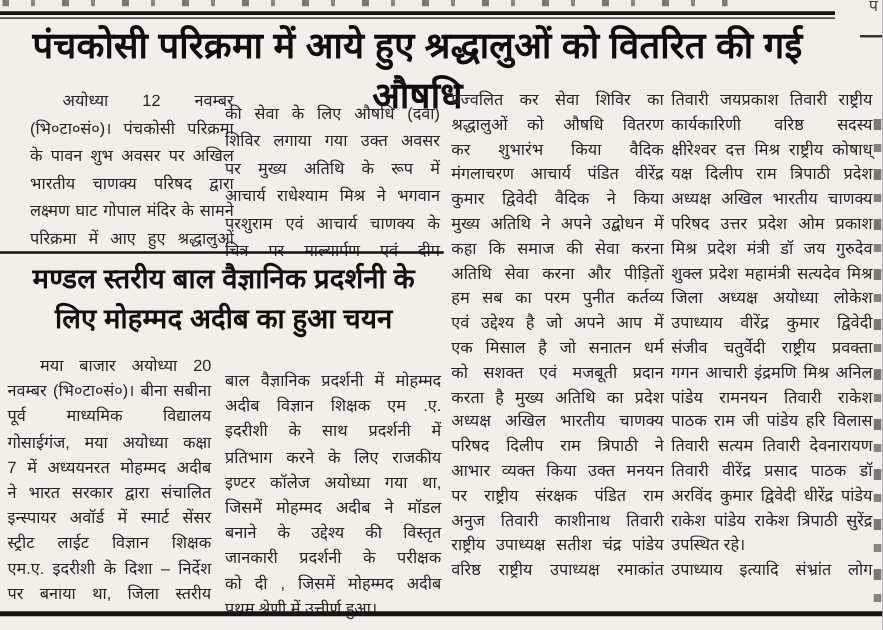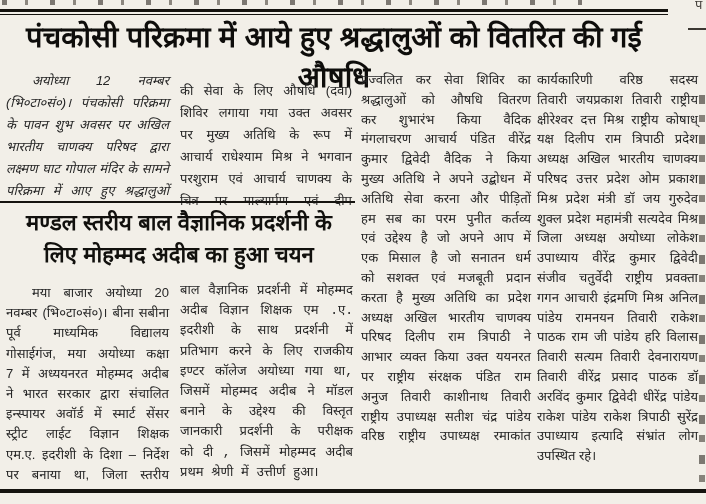--- a/index.html
+++ b/index.html
@@ -34,26 +34,26 @@
   .headline{
     position:absolute;left:0;top:17px;width:668px;
     text-align:center;
     font-size:29px;font-weight:bold;
     color:#0e0d0b;
     letter-spacing:.2px;
     line-height:40px;
   }
   
   .col{position:absolute;font-size:13px;}
-  .a1c1{left:6px;  top:70px;width:163px;line-height:22px;font-style:italic;}
+  .a1c1{left:24px;  top:70px;width:163px;line-height:22px;}
   .a1c2{left:180px;top:70px;width:172px;line-height:22px;margin-top:10px;}
   .a1c3{left:361px;top:70px;width:170px;line-height:19.8px;}
   .a1c4{left:537px;top:70px;width:161px;line-height:19.8px;}
   .a2c1{left:6px;  top:283px;width:163px;line-height:20.2px;}
-  .a2c2{left:180px;top:281px;width:173px;line-height:20.2px;font-family:Liberation Mono, monospace;}
+  .a2c2{left:180px;top:295px;width:173px;line-height:20.2px;}
   .lines-justify .tl{text-align:justify;text-align-last:justify;}
   .lines-justify .tl.tl-end{text-align-last:left;}
   .indent-first .tl:first-child{text-indent:26px;}
   
   .mid-rule{position:absolute;left:0;top:201px;width:355px;height:2px;background:#15130f;}
   
   .subhead{
     position:absolute;left:4px;top:207px;width:350px;
     font-size:22px;font-weight:bold;color:#11100d;
     line-height:32px;letter-spacing:.1px;
@@ -104,56 +104,57 @@
       <div class="tl">चित्र पर माल्यार्पण एवं दीप</div>
     </div>
 
   <div class="col a1c3 lines-justify">
       <div class="tl">प्रज्वलित कर सेवा शिविर का</div>
       <div class="tl">श्रद्धालुओं को औषधि वितरण</div>
       <div class="tl">कर शुभारंभ किया वैदिक</div>
       <div class="tl">मंगलाचरण आचार्य पंडित वीरेंद्र</div>
       <div class="tl">कुमार द्विवेदी वैदिक ने किया</div>
       <div class="tl">मुख्य अतिथि ने अपने उद्बोधन में</div>
+      <div class="tl">कहा कि समाज की सेवा करना</div>
       <div class="tl">अतिथि सेवा करना और पीड़ितों</div>
       <div class="tl">हम सब का परम पुनीत कर्तव्य</div>
       <div class="tl">एवं उद्देश्य है जो अपने आप में</div>
       <div class="tl">एक मिसाल है जो सनातन धर्म</div>
       <div class="tl">को सशक्त एवं मजबूती प्रदान</div>
       <div class="tl">करता है मुख्य अतिथि का प्रदेश</div>
       <div class="tl">अध्यक्ष अखिल भारतीय चाणक्य</div>
       <div class="tl">परिषद दिलीप राम त्रिपाठी ने</div>
-      <div class="tl">आभार व्यक्त किया उक्त ययनरत</div>
+      <div class="tl">आभार व्यक्त किया उक्त मनयन</div>
       <div class="tl">पर राष्ट्रीय संरक्षक पंडित राम</div>
       <div class="tl">अनुज तिवारी काशीनाथ तिवारी</div>
       <div class="tl">राष्ट्रीय उपाध्यक्ष सतीश चंद्र पांडेय</div>
       <div class="tl">वरिष्ठ राष्ट्रीय उपाध्यक्ष रमाकांत</div>
     </div>
 
   <div class="col a1c4 lines-justify">
+      <div class="tl">तिवारी जयप्रकाश तिवारी राष्ट्रीय</div>
       <div class="tl">कार्यकारिणी वरिष्ठ सदस्य</div>
-      <div class="tl">तिवारी जयप्रकाश तिवारी राष्ट्रीय</div>
       <div class="tl">क्षीरेश्वर दत्त मिश्र राष्ट्रीय कोषाध्</div>
       <div class="tl">यक्ष दिलीप राम त्रिपाठी प्रदेश</div>
       <div class="tl">अध्यक्ष अखिल भारतीय चाणक्य</div>
       <div class="tl">परिषद उत्तर प्रदेश ओम प्रकाश</div>
       <div class="tl">मिश्र प्रदेश मंत्री डॉ जय गुरुदेव</div>
       <div class="tl">शुक्ल प्रदेश महामंत्री सत्यदेव मिश्र</div>
       <div class="tl">जिला अध्यक्ष अयोध्या लोकेश</div>
       <div class="tl">उपाध्याय वीरेंद्र कुमार द्विवेदी</div>
       <div class="tl">संजीव चतुर्वेदी राष्ट्रीय प्रवक्ता</div>
       <div class="tl">गगन आचारी इंद्रमणि मिश्र अनिल</div>
       <div class="tl">पांडेय रामनयन तिवारी राकेश</div>
       <div class="tl">पाठक राम जी पांडेय हरि विलास</div>
       <div class="tl">तिवारी सत्यम तिवारी देवनारायण</div>
       <div class="tl">तिवारी वीरेंद्र प्रसाद पाठक डॉ</div>
       <div class="tl">अरविंद कुमार द्विवेदी धीरेंद्र पांडेय</div>
       <div class="tl">राकेश पांडेय राकेश त्रिपाठी सुरेंद्र</div>
+      <div class="tl tl-end">उपस्थित रहे।</div>
       <div class="tl">उपाध्याय इत्यादि संभ्रांत लोग</div>
-      <div class="tl tl-end">उपस्थित रहे।</div>
     </div>
 
   <div class="mid-rule"></div>
 
   <div class="subhead lines-center">
       <div class="tl">मण्डल स्तरीय बाल वैज्ञानिक प्रदर्शनी के</div>
       <div class="tl">लिए मोहम्मद अदीब का हुआ चयन</div>
     </div>
 
   <div class="col a2c1 lines-justify indent-first">

